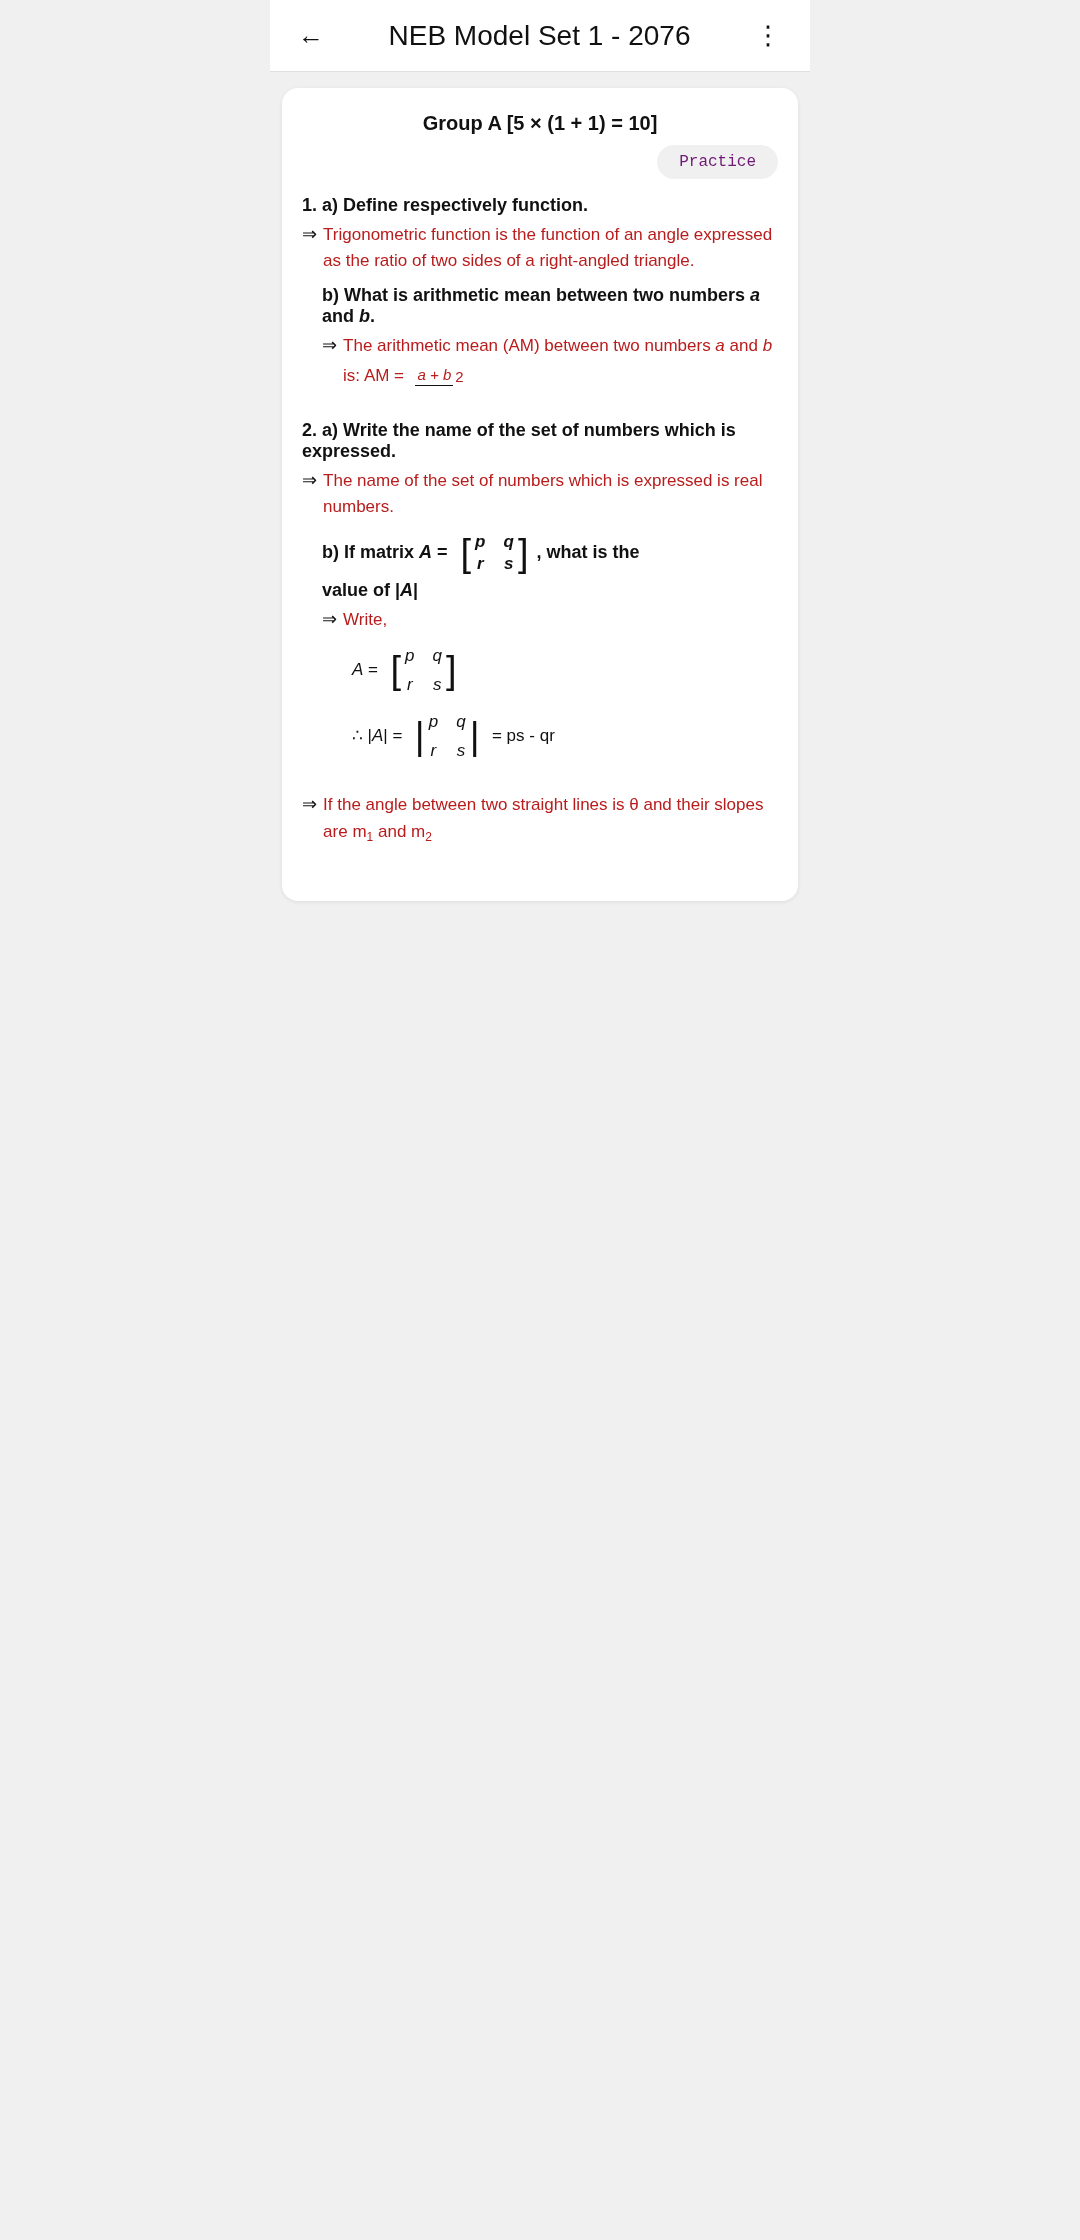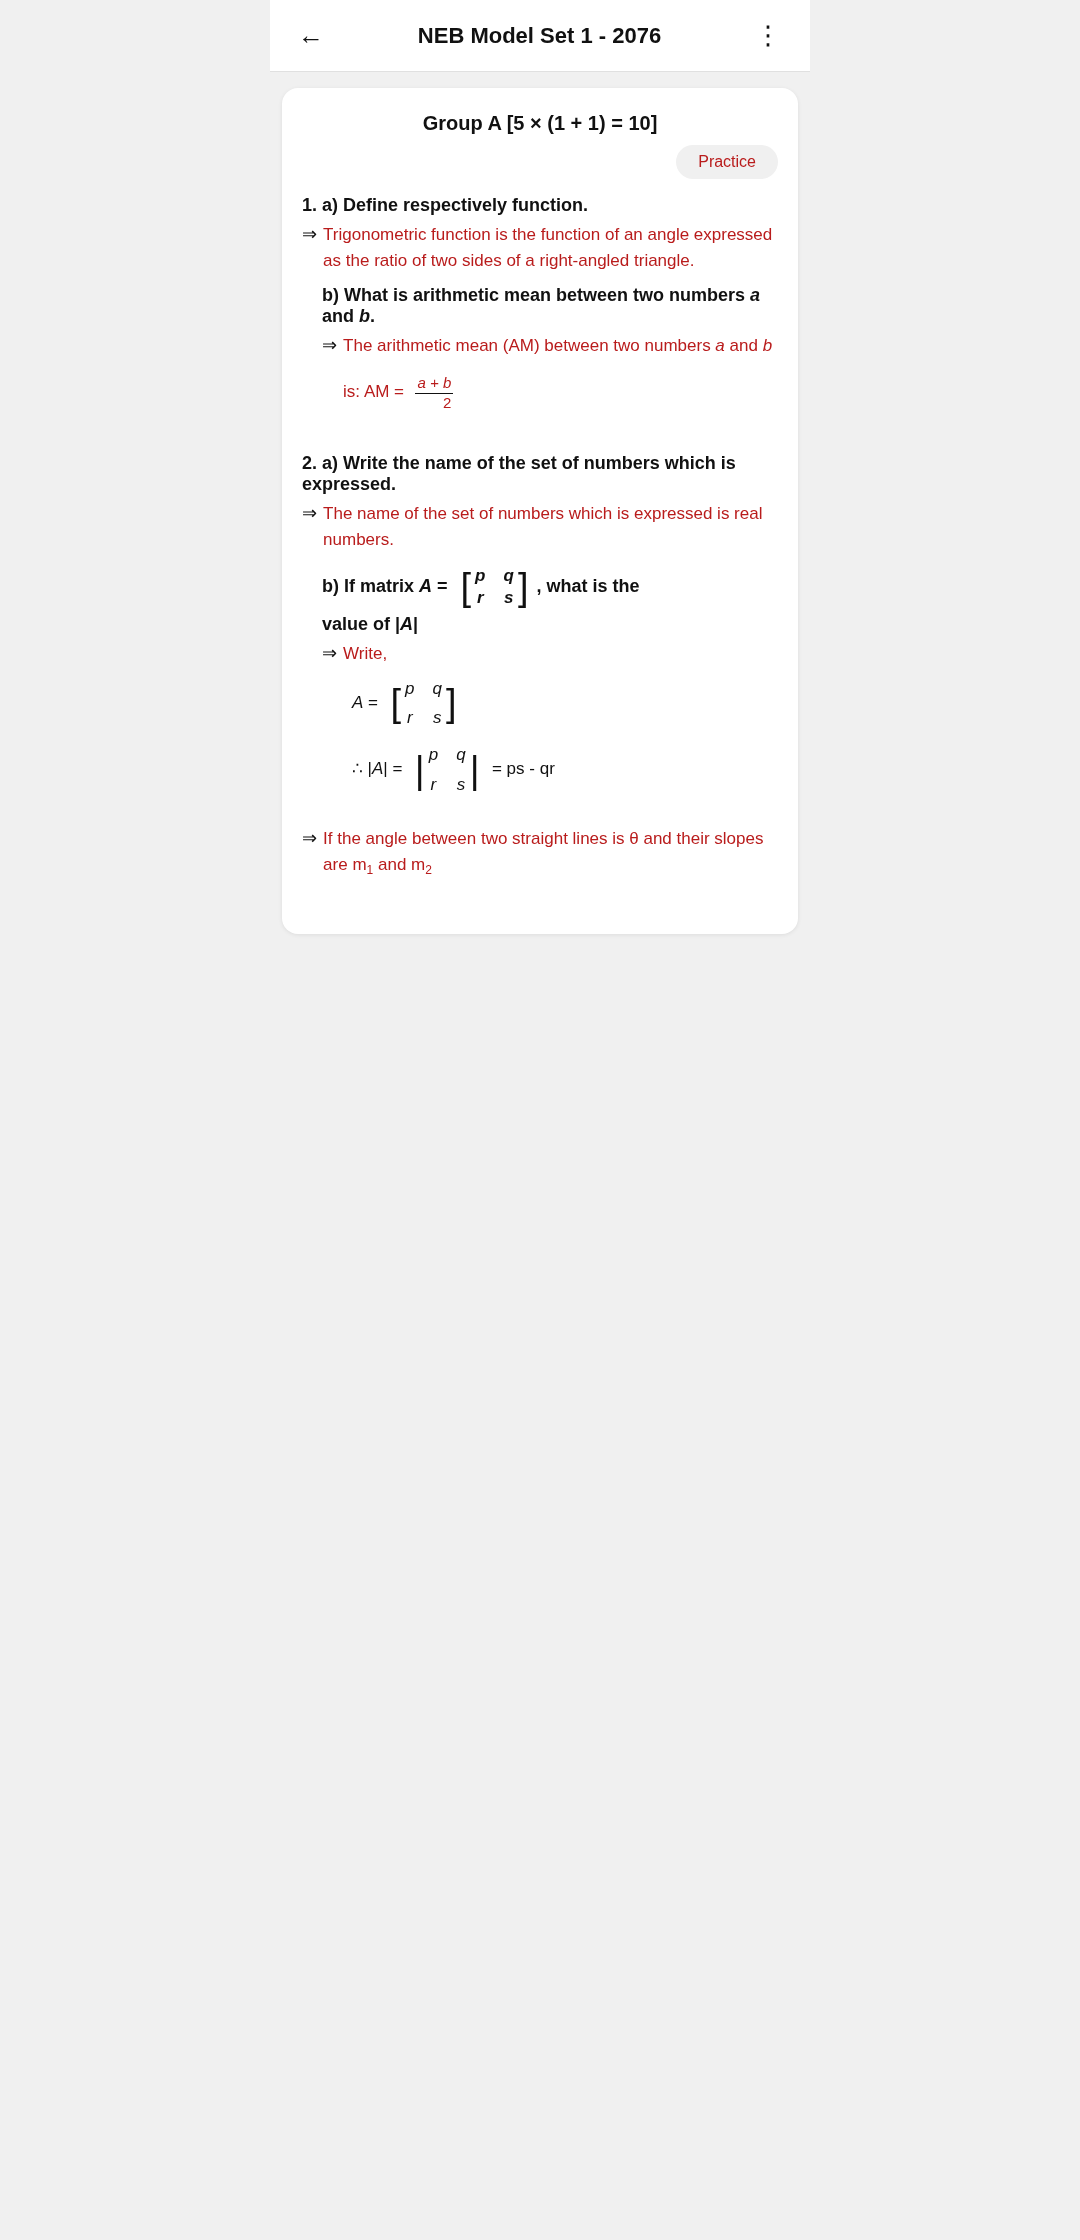--- a/index.html
+++ b/index.html
@@ -29,22 +29,22 @@
     .header-back {
       font-size: 26px;
       cursor: pointer;
       color: #111;
       background: none;
       border: none;
       padding: 4px 8px;
     }
 
     .header-title {
-      font-size: 22px;
-      font-weight: 700;
+      font-size: 28px;
+      font-weight: 400;
       flex: 1;
       text-align: center;
     }
 
     .header-menu {
       font-size: 26px;
       cursor: pointer;
       background: none;
       border: none;
       color: #111;
@@ -73,22 +73,23 @@
       margin-bottom: 16px;
     }
 
     .practice-btn {
       background: #f0f0f0;
       border: none;
       border-radius: 20px;
       padding: 8px 22px;
       font-size: 16px;
       cursor: pointer;
-      color: #b91c1c;
+      color: #701a75;
       font-weight: 500;
+      font-family: Liberation Mono, monospace;
     }
 
     .question-block {
       margin-bottom: 26px;
     }
 
     .question-text {
       font-size: 18px;
       font-weight: 700;
       margin-bottom: 4px;
@@ -119,26 +120,26 @@
     }
 
     .sub-question-text {
       font-size: 18px;
       font-weight: 700;
       margin-bottom: 4px;
     }
 
     .fraction {
       display: inline-flex;
-      flex-direction: column;
-      align-items: flex-end;
+      flex-direction: row;
+      align-items: center;
       vertical-align: middle;
       font-size: 15px;
       line-height: 1.1;
-      margin: 16px 2px;
+      margin: 8px 2px;
     }
 
     .fraction .numerator {
       border-bottom: 1.5px solid #111;
       padding: 0 2px 1px 2px;
       font-style: italic;
     }
 
     .fraction .denominator {
       padding: 1px 2px 0 2px;

